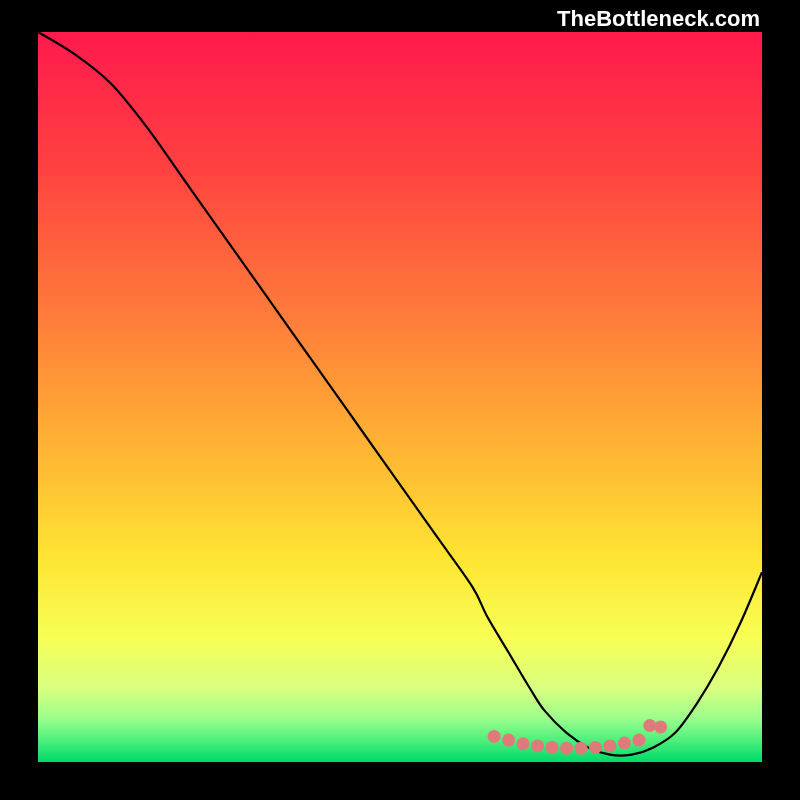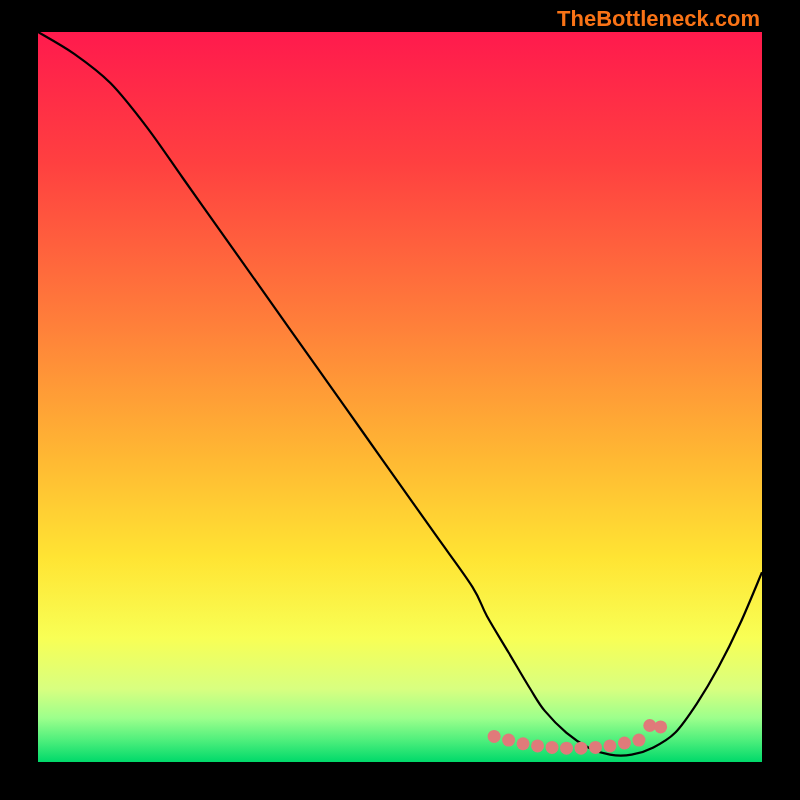--- a/index.html
+++ b/index.html
@@ -23,21 +23,21 @@
     width: 724px;
     height: 730px;
   }
   .watermark {
     position: absolute;
     top: 6px;
     right: 40px;
     font-family: Arial, Helvetica, sans-serif;
     font-size: 22px;
     font-weight: bold;
-    color: #f97316;
+    color: #ffffff;
   }
   svg {
     display: block;
   }
 </style>
 </head>
 <body>
 
 <div class="chart-container">
   <div class="watermark">TheBottleneck.com</div>

